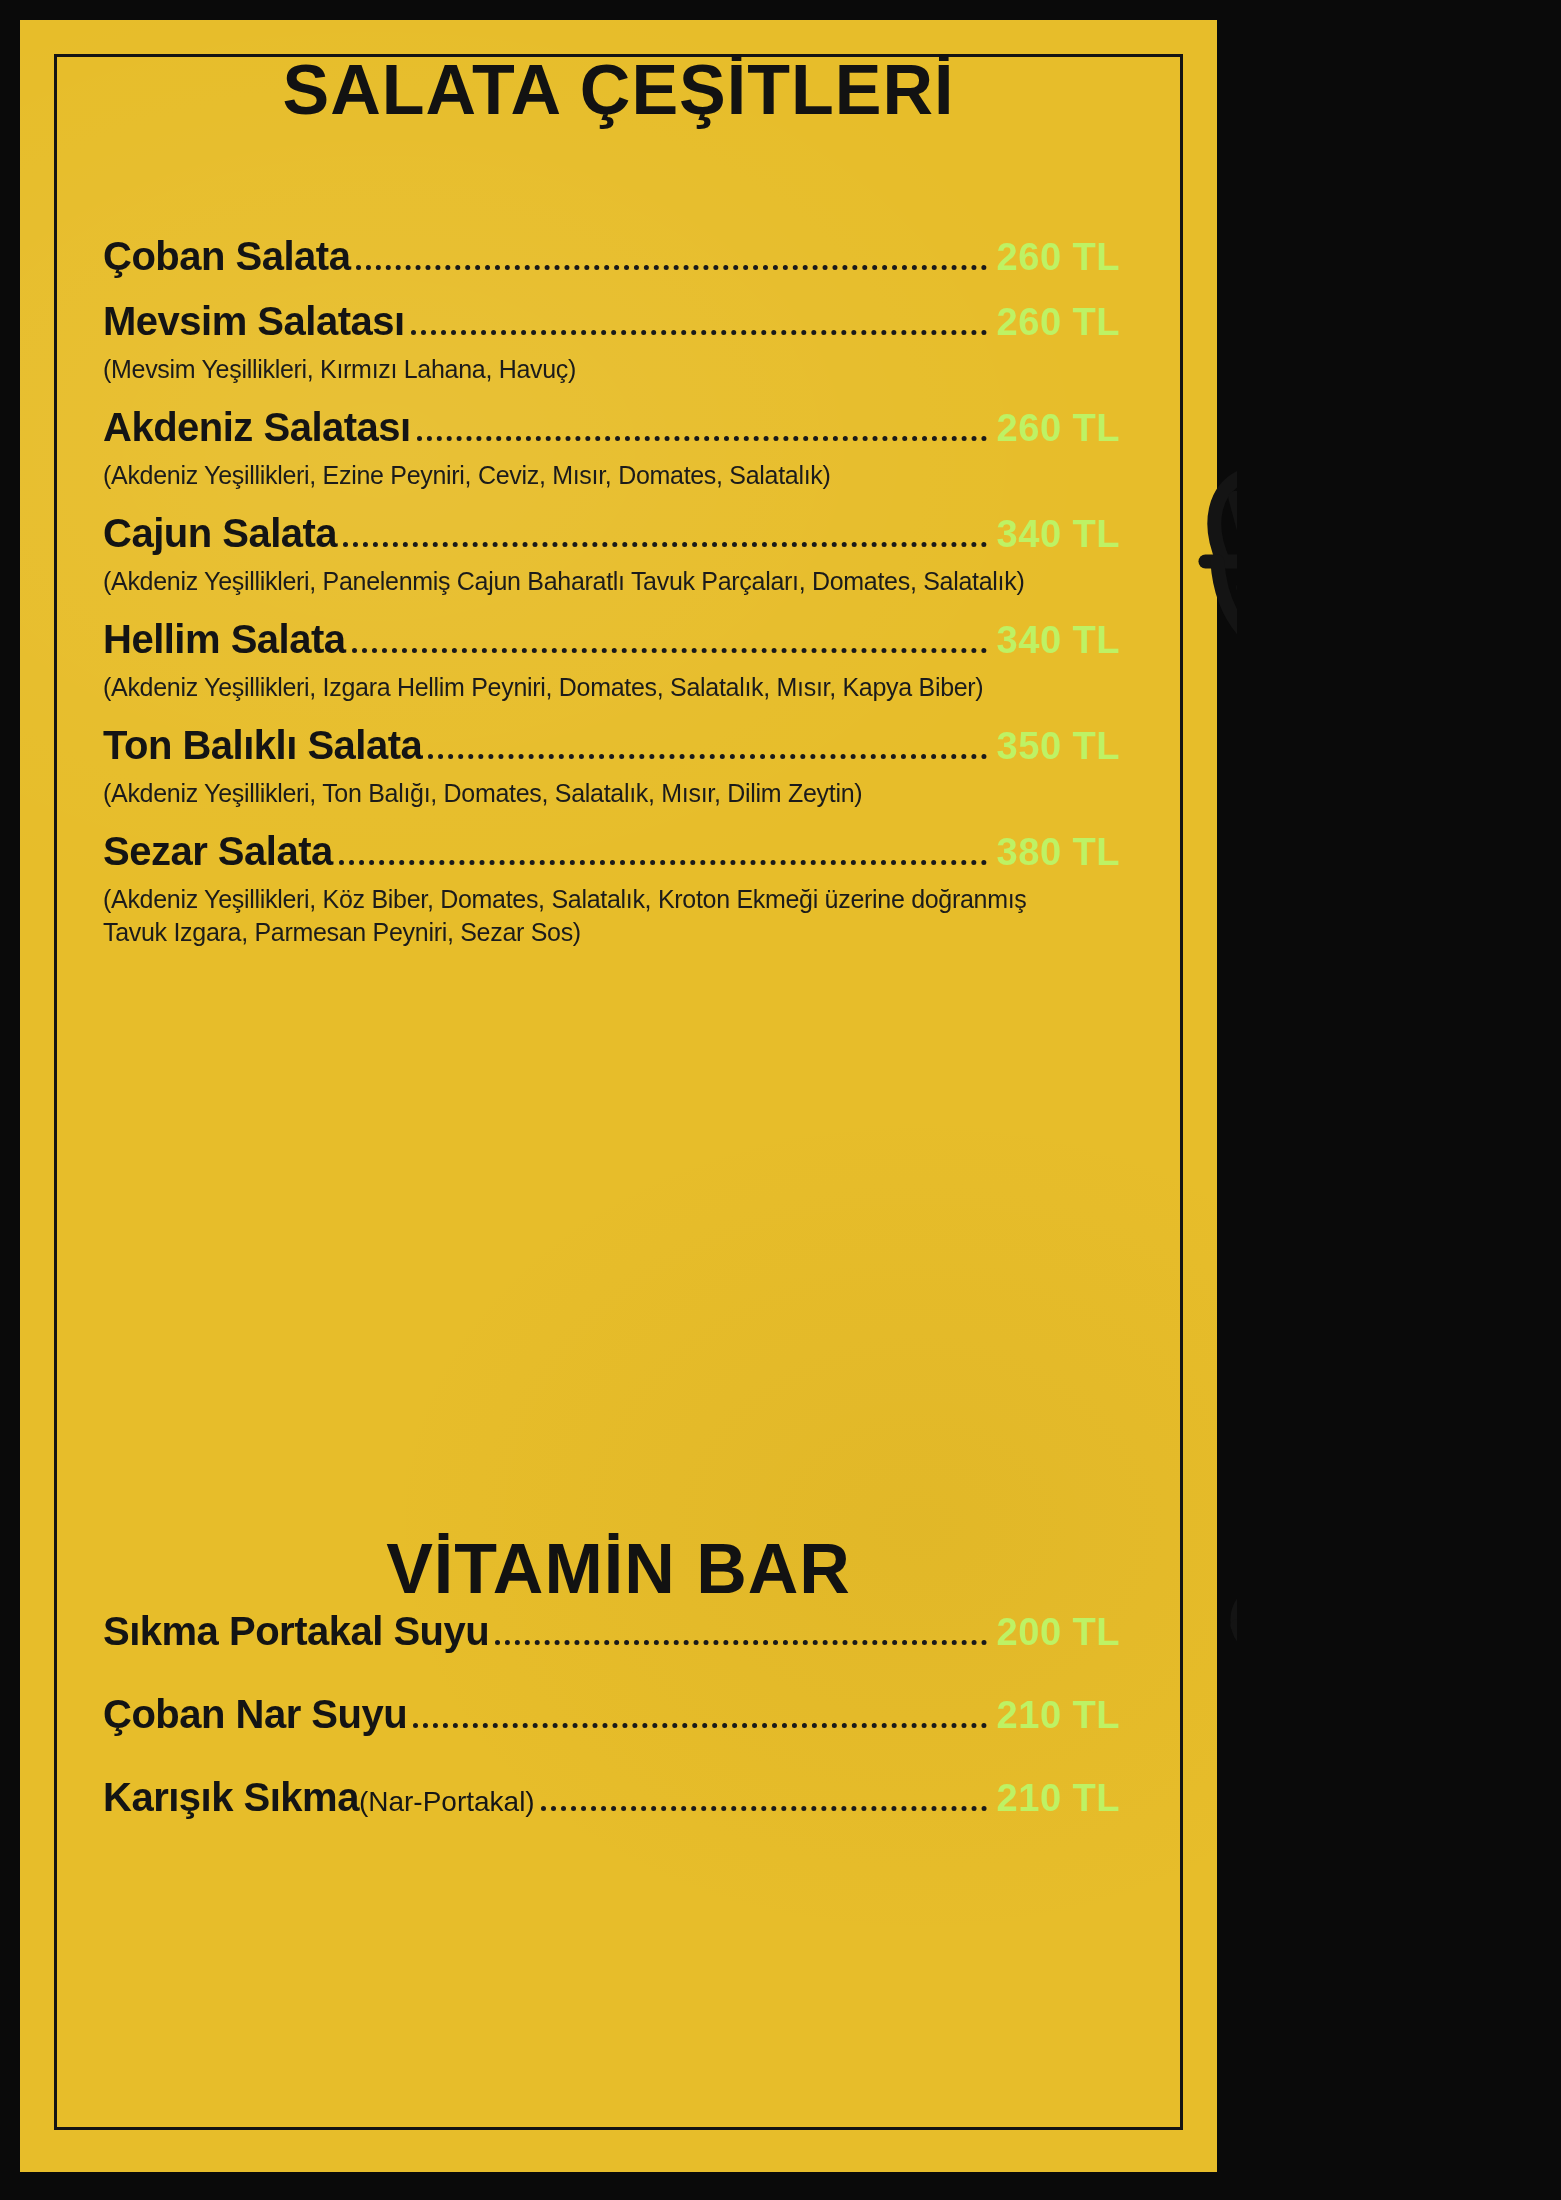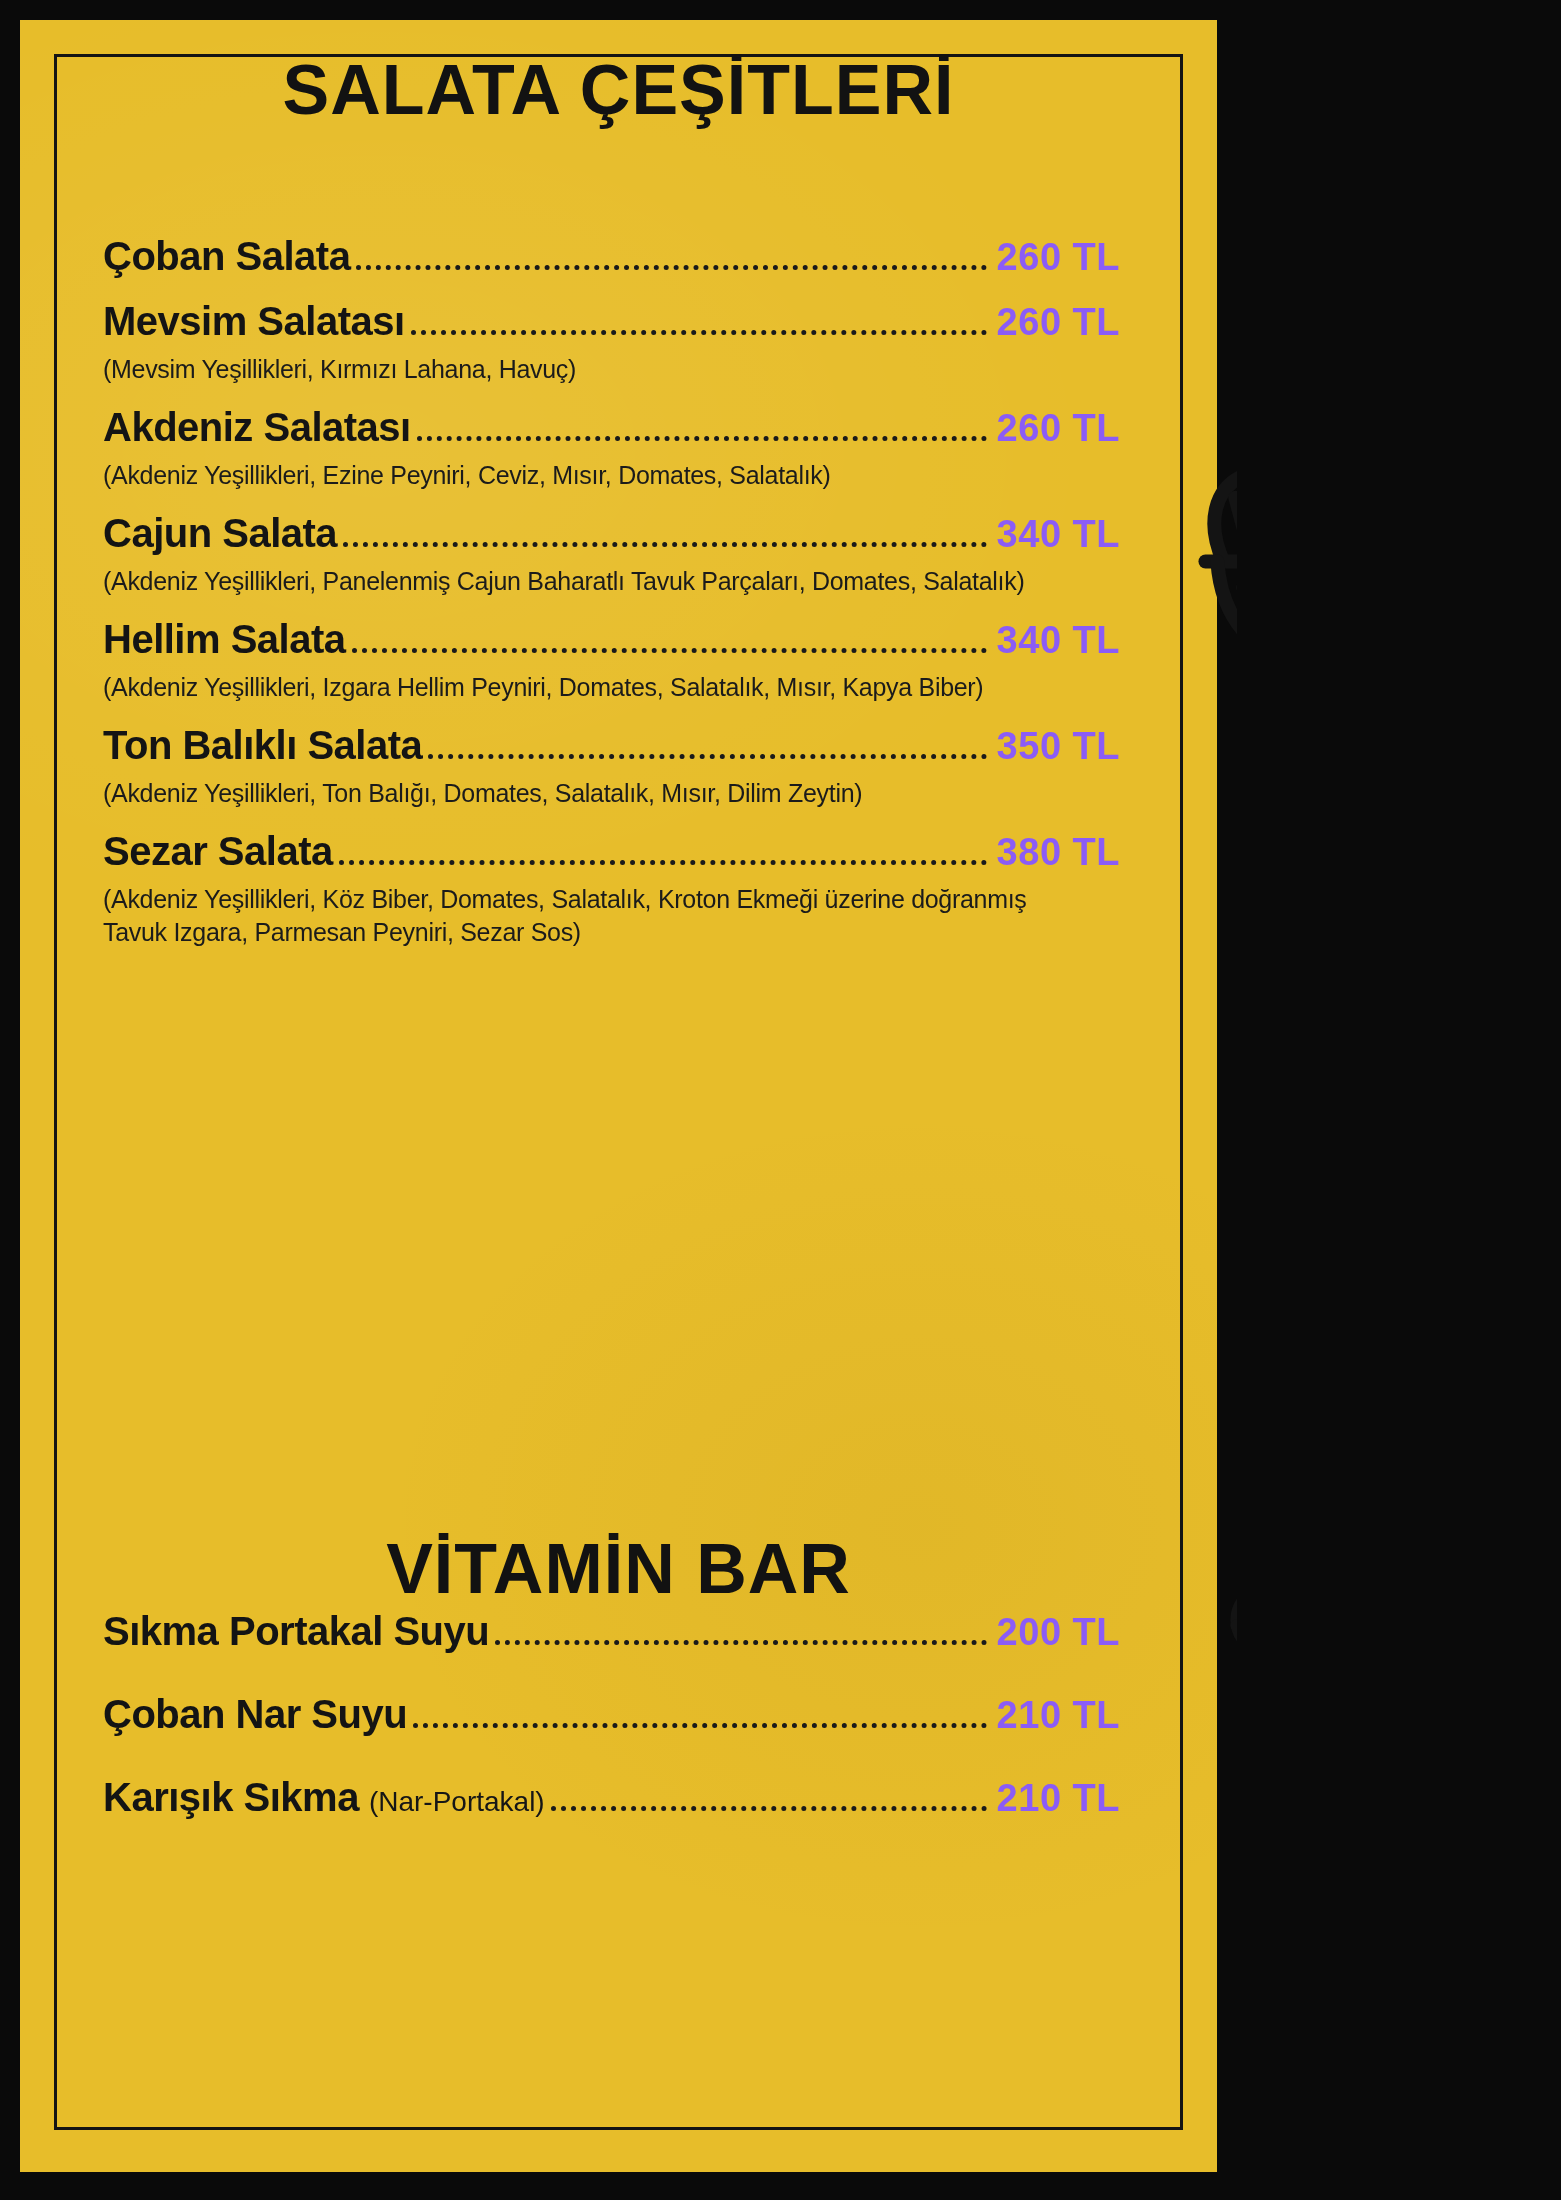--- a/index.html
+++ b/index.html
@@ -32,29 +32,29 @@
   }
   .salad-list { top:233px; gap:18px;justify-content:space-between; }
   .vitamin-list { top:1608px; gap:36px; }
   .menu-item { display:flex; flex-direction:column; }
   .item-row { display:flex; align-items:baseline; }
   .item-name {
     font-size:40px; font-weight:700; line-height:47px;
     letter-spacing:-0.5px; white-space:nowrap; color:#141414;
   }
   .item-note {
-    font-size:28px; font-weight:500; margin-left:10px; white-space:nowrap;
+    font-size:28px; font-weight:500; margin-left:0; white-space:nowrap;
   }
   .dots {
     flex:1 1 auto; height:0;
     border-bottom:5px dotted #1a1a1a;
     align-self:flex-end; margin:0 10px 10px 6px; min-width:30px;
   }
   .item-price {
-    font-size:38px; font-weight:700; white-space:nowrap; color:#8b5cf6;
+    font-size:38px; font-weight:700; white-space:nowrap; color:#bef264;
     letter-spacing:0.5px;
   }
   .item-desc {
     font-size:25px; font-weight:400; line-height:33px;
     letter-spacing:-0.3px; margin-top:8px; white-space:nowrap; color:#1b1b1b;
   }
   .item-desc.wrap { white-space:normal; max-width:990px; }
   .icon-box { position:absolute; }
   .salad-icon-box { left:1195px; top:438px; width:240px; height:255px; }
   .juice-icon-box { left:1222px; top:1522px; width:205px; height:278px; }

